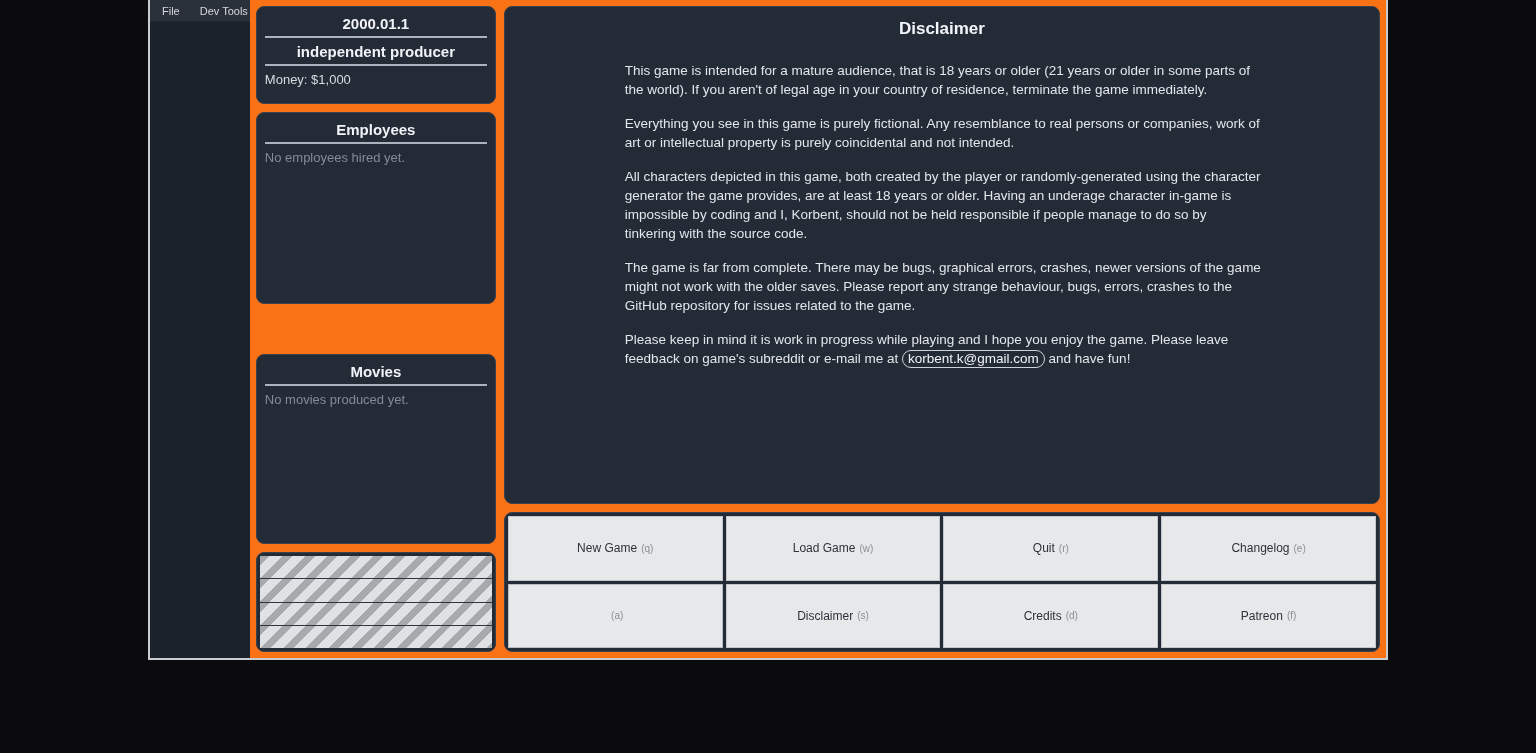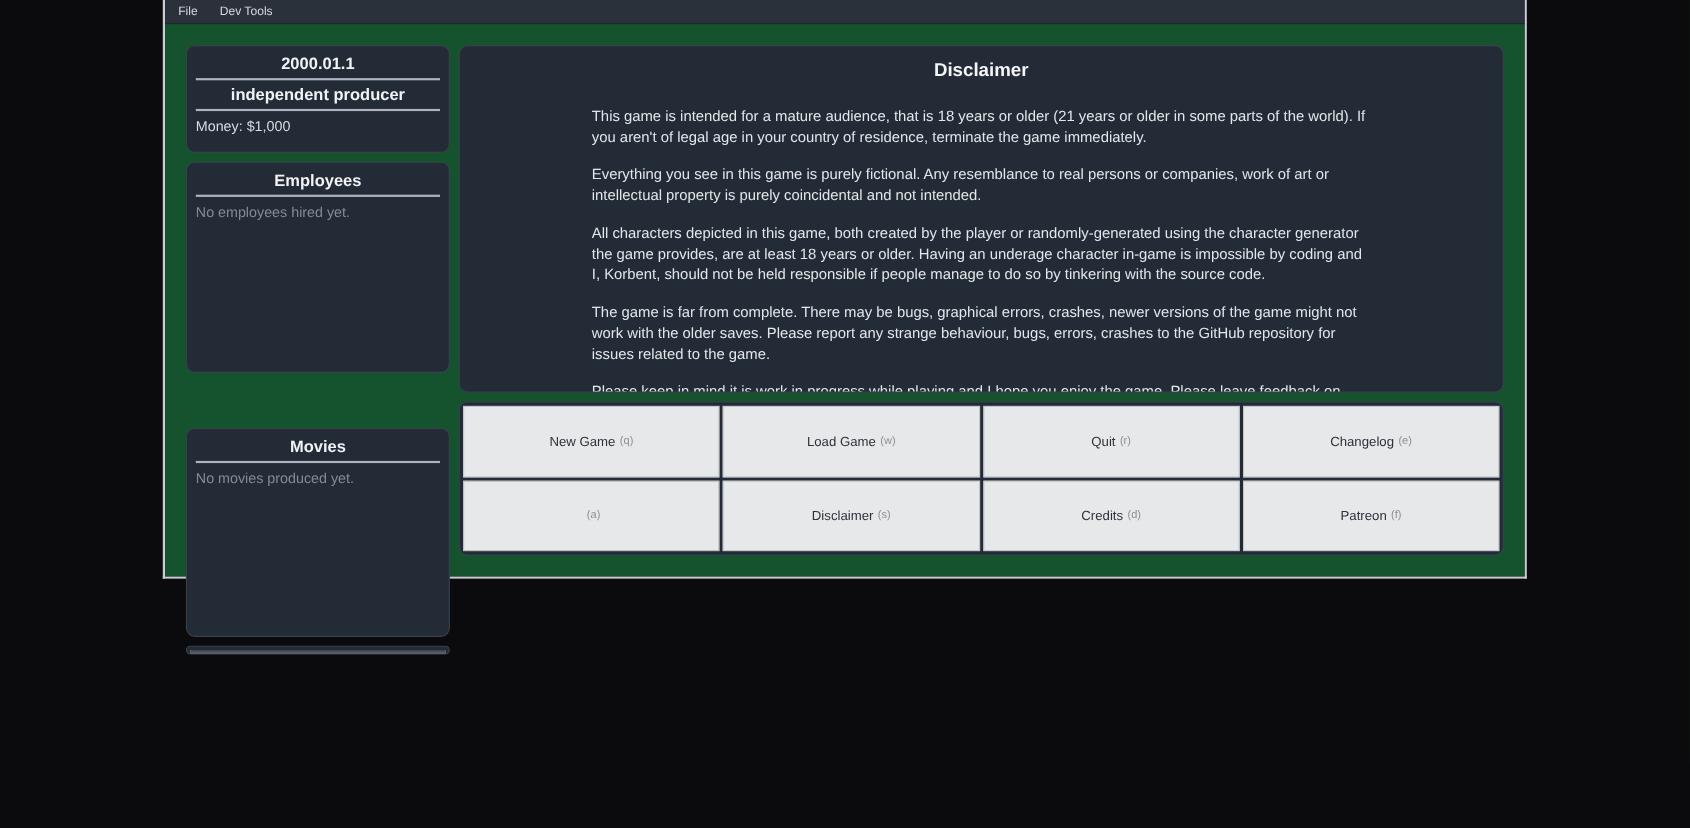--- a/index.html
+++ b/index.html
@@ -19,26 +19,26 @@
     height: 753px;
     background: #0b0b0d;
   }
 
   
   #app-window {
     position: absolute;
     left: 148px;
     top: 0px;
     width: 1240px;
-    height: 526px;
+    height: 660px;
     background: #1b222c;
     border: 2px solid #c9ccd1;
     border-top: 0;
     display: flex;
-    flex-direction: column;
+    flex-direction: row;
   }
 
   
   #menu-bar {
     height: 22px;
     flex: 0 0 22px;
     background: #2b313a;
     display: flex;
     align-items: center;
     padding-left: 10px;
@@ -51,24 +51,24 @@
     line-height: 22px;
     padding: 0 2px;
     cursor: default;
     white-space: nowrap;
   }
 
   
   #window-body {
     flex: 1 1 auto;
     display: flex;
-    padding: 19px;
+    padding: 6px;
     gap: 8px;
     min-height: 0;
-    background: #14532d;
+    background: #f97316;
     justify-content: center;
   }
 
   
   #sidebar {
     width: 240px;
     flex: 0 0 240px;
     display: flex;
     flex-direction: column;
     gap: 8px;

